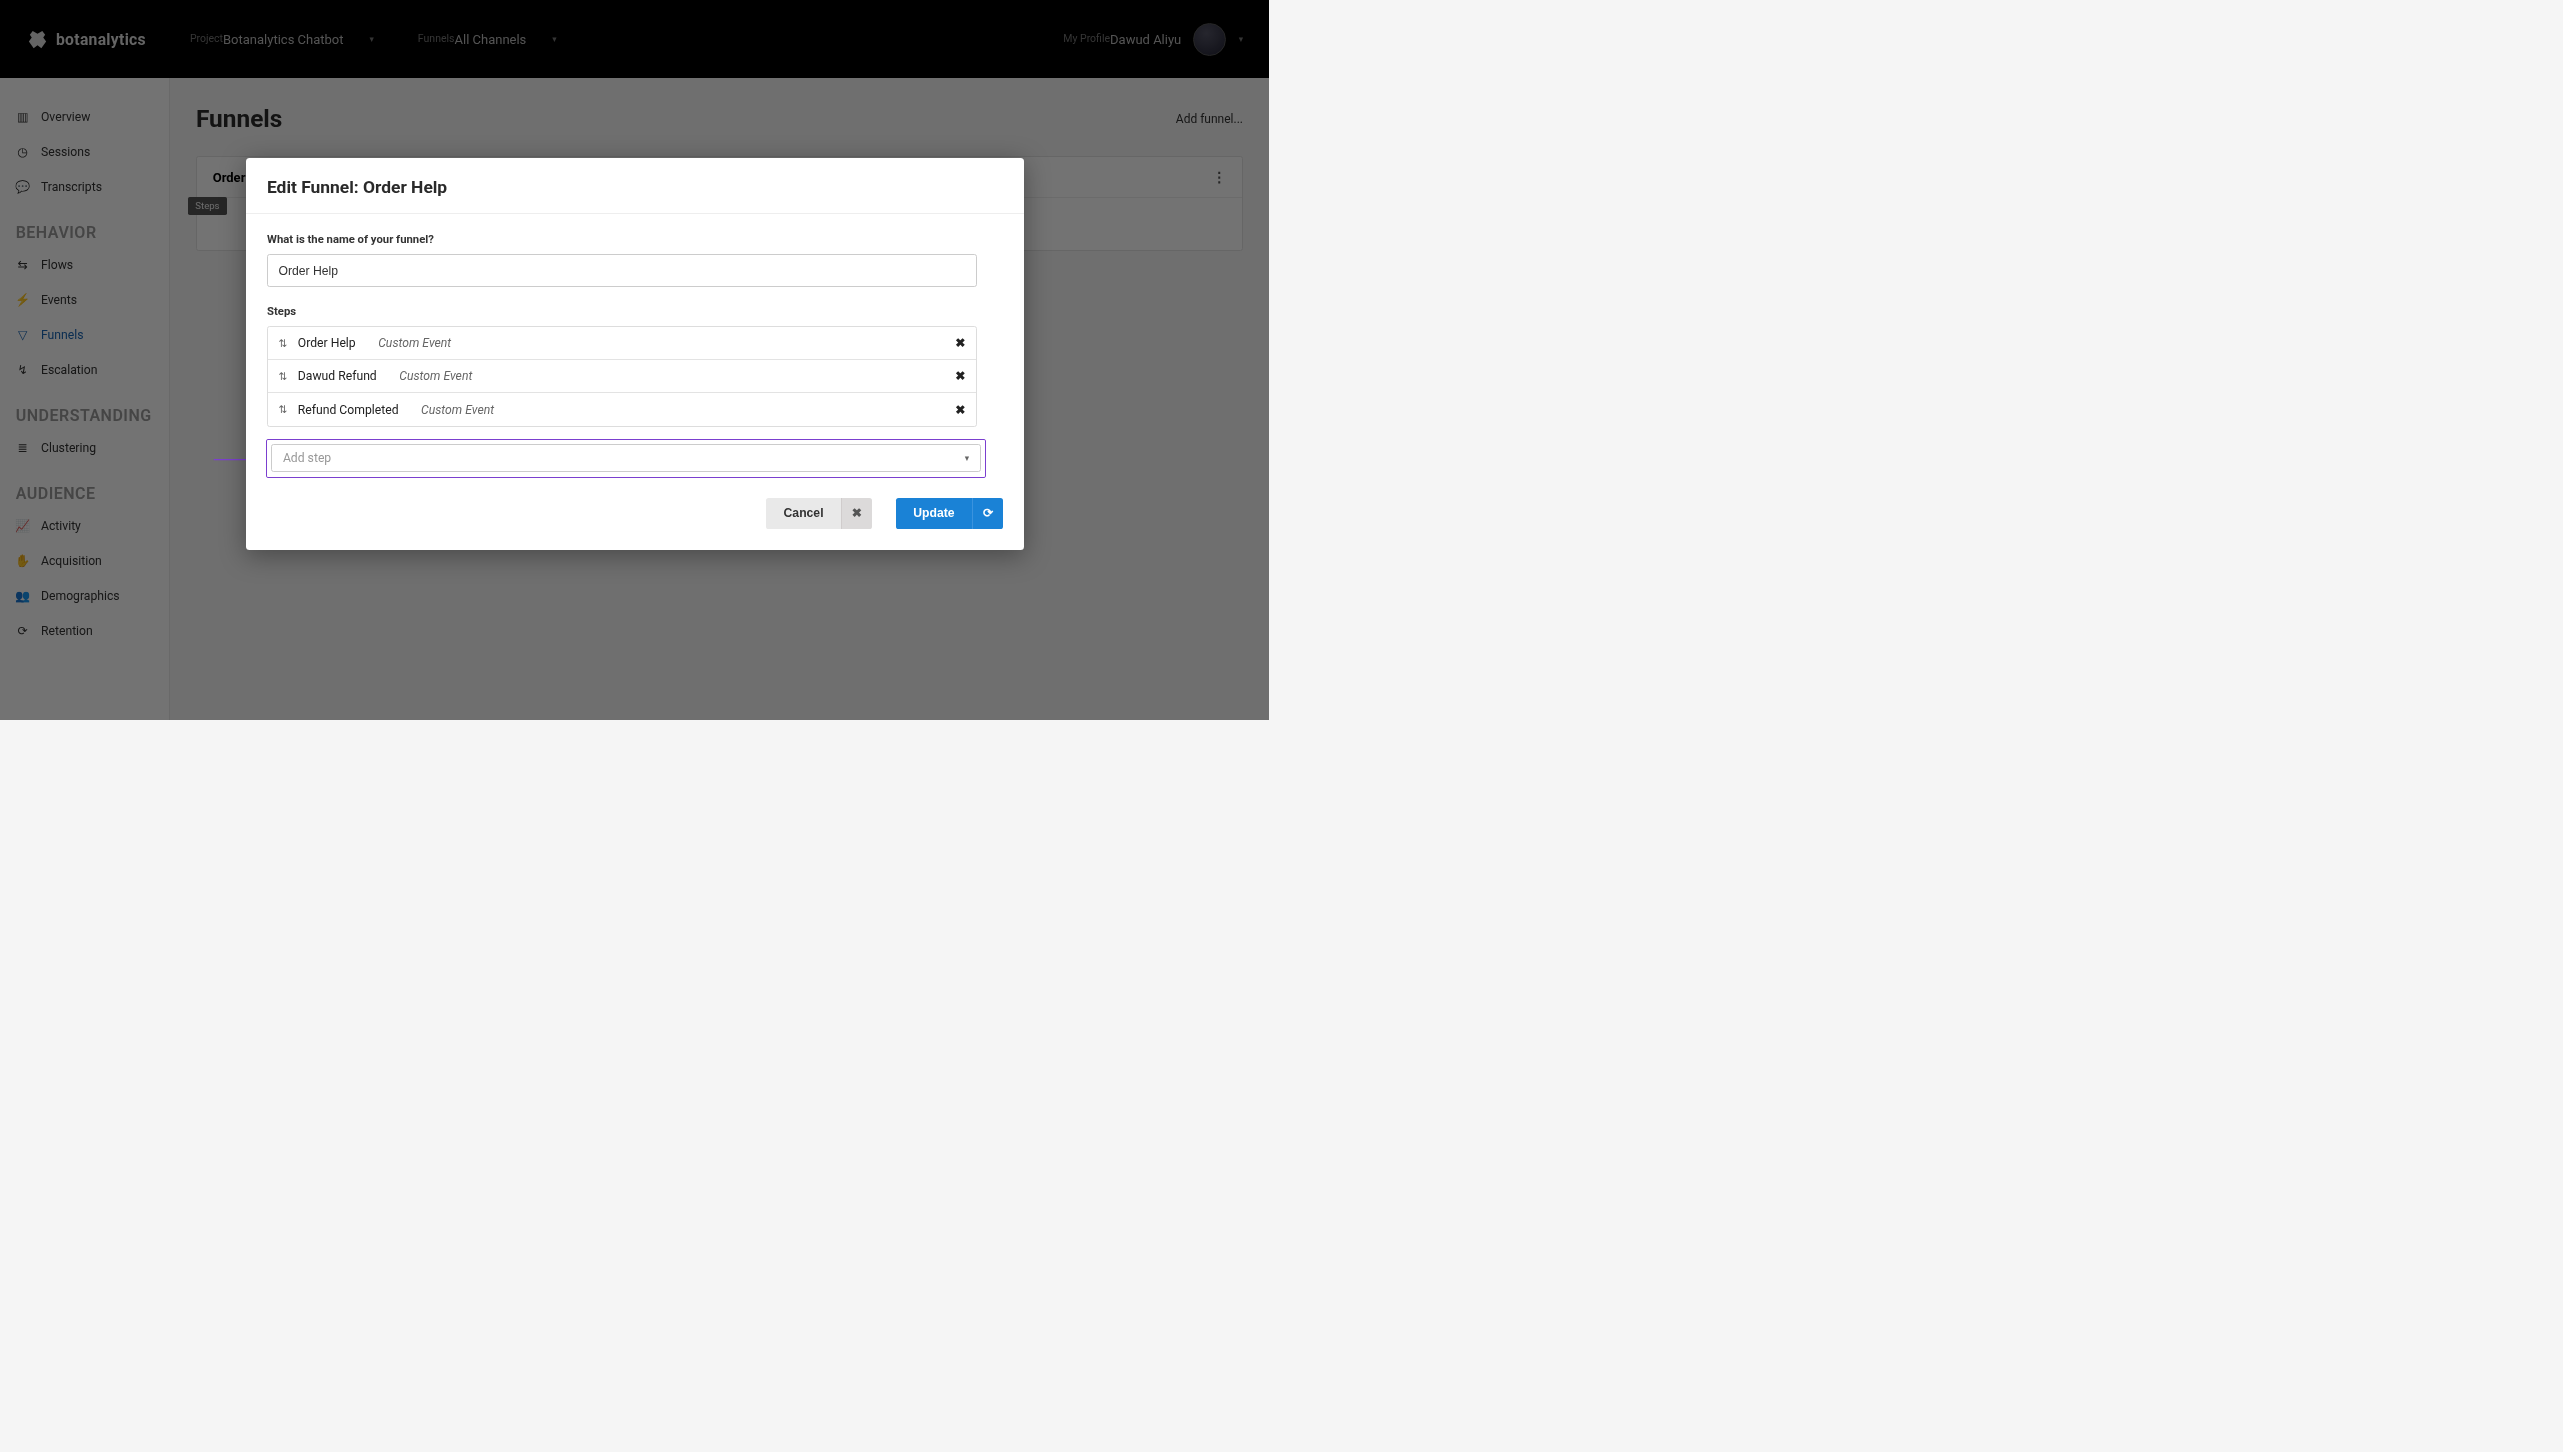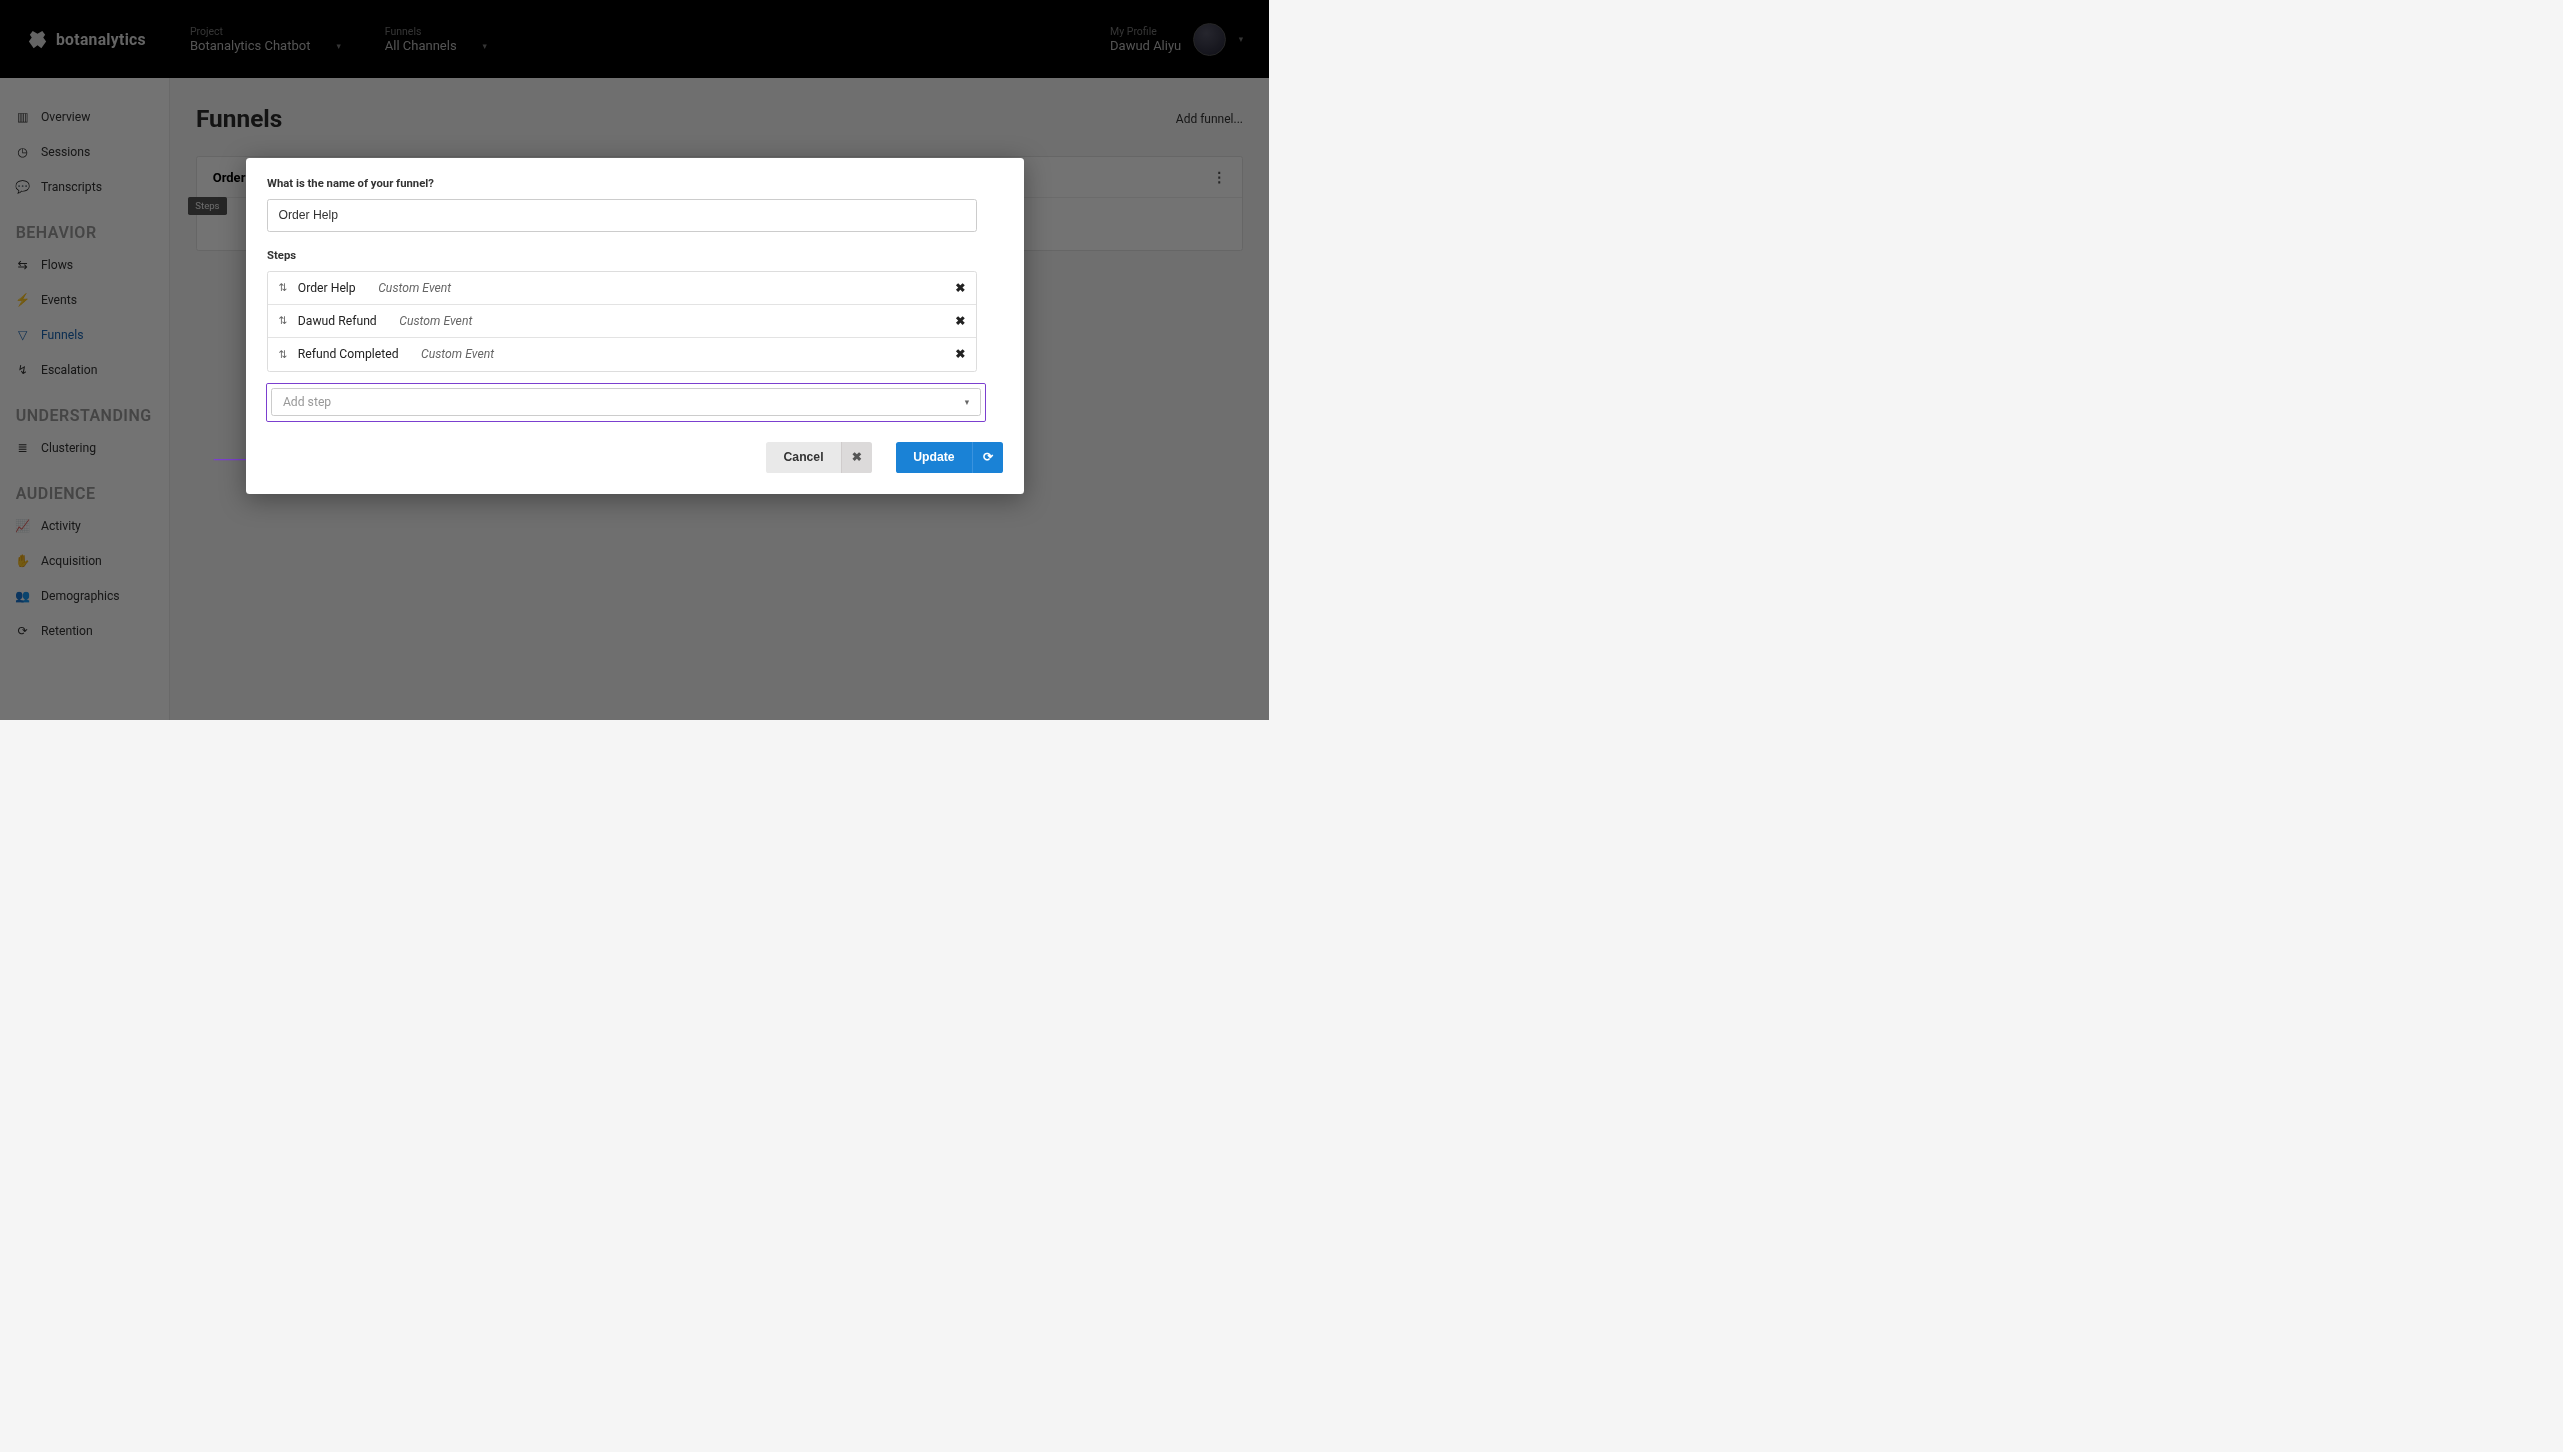--- a/index.html
+++ b/index.html
@@ -16,21 +16,21 @@
 .navbar {
   background: #000;
   color: #fff;
   height: 78px;
   display: flex;
   align-items: center;
   padding: 0 26px;
 }
 .brand { display: flex; align-items: center; gap: 7px; font-weight: 700; font-size: 15.7px; letter-spacing: 0.3px; color: #ddd; }
 .brand svg { width: 23px; height: 23px; fill: #ddd; }
-.nav-sel { margin-left: 44px; display: flex; flex-direction: column; }
+.nav-sel { margin-left: 44px; display: flex; flex-direction: row; }
 .nav-sel-label { font-size: 10.5px; color: #777; }
 .nav-sel-val { font-size: 13px; color: #bbb; display: flex; align-items: center; gap: 26px; }
 .nav-sel-val .chev { font-size: 8.7px; color: #777; }
 .nav-spacer { flex: 1; }
 .nav-profile { display: flex; align-items: center; gap: 12.2px; }
 .avatar { width: 33px; height: 33px; border-radius: 50%; border: 0.9px solid #555; background: radial-gradient(circle at 40% 30%, #556, #223); }
 
 
 .sidebar {
   position: absolute;
@@ -285,20 +285,21 @@
 <div class="overlay"></div>
 
 <div class="arrow-annot">
   <svg viewBox="0 0 62 20">
     <line x1="2" y1="10" x2="54" y2="10" stroke="#7b3fcf" stroke-width="1.5"></line>
     <polyline points="46,3 56,10 46,17" fill="none" stroke="#7b3fcf" stroke-width="1.5"></polyline>
   </svg>
 </div>
 
 <div class="modal">
+  <div class="modal-title">Edit Funnel: Order Help</div>
   <div class="modal-body">
     <div class="form-label">What is the name of your funnel?</div>
     <input class="text-input" value="Order Help" style="">
 
     <div class="form-label steps-label">Steps</div>
 
     <div class="steps-list">
       <div class="step-row">
         <span class="drag">⇅</span>
         <span class="step-name">Order Help</span>

